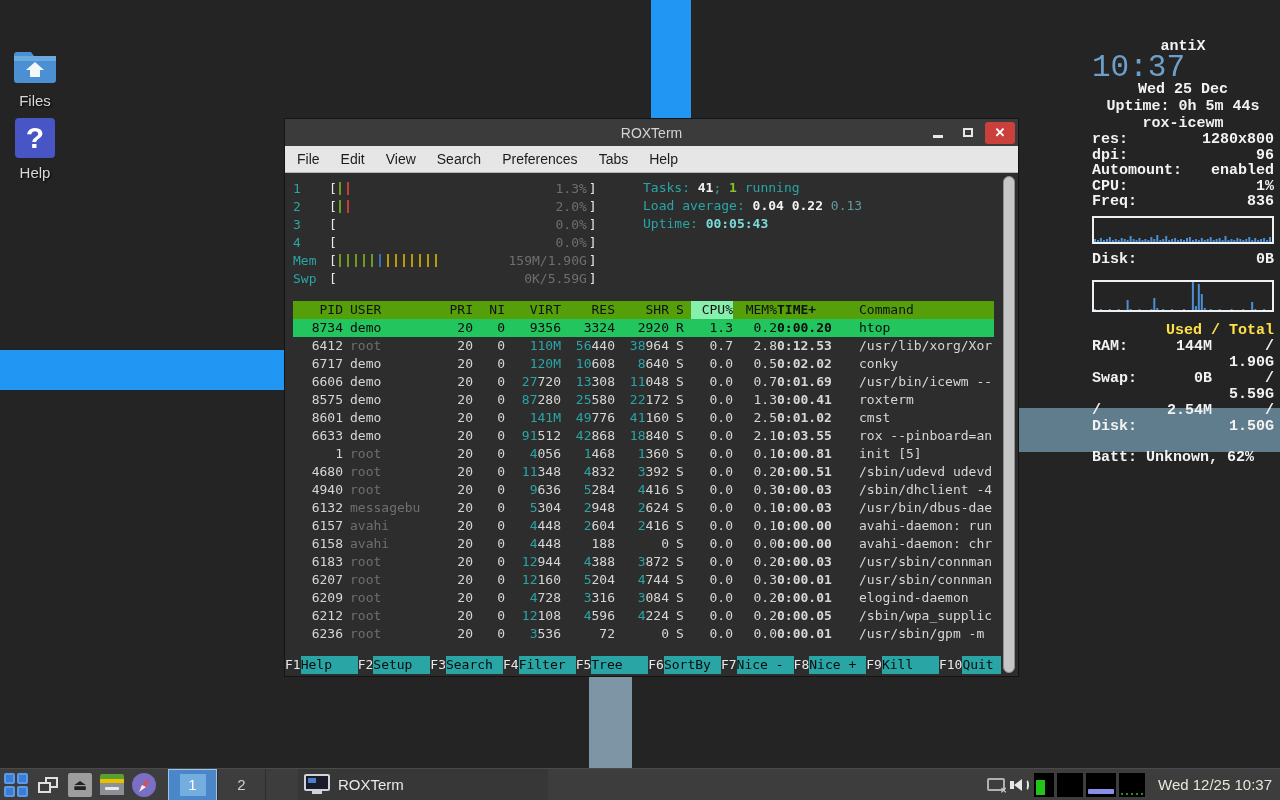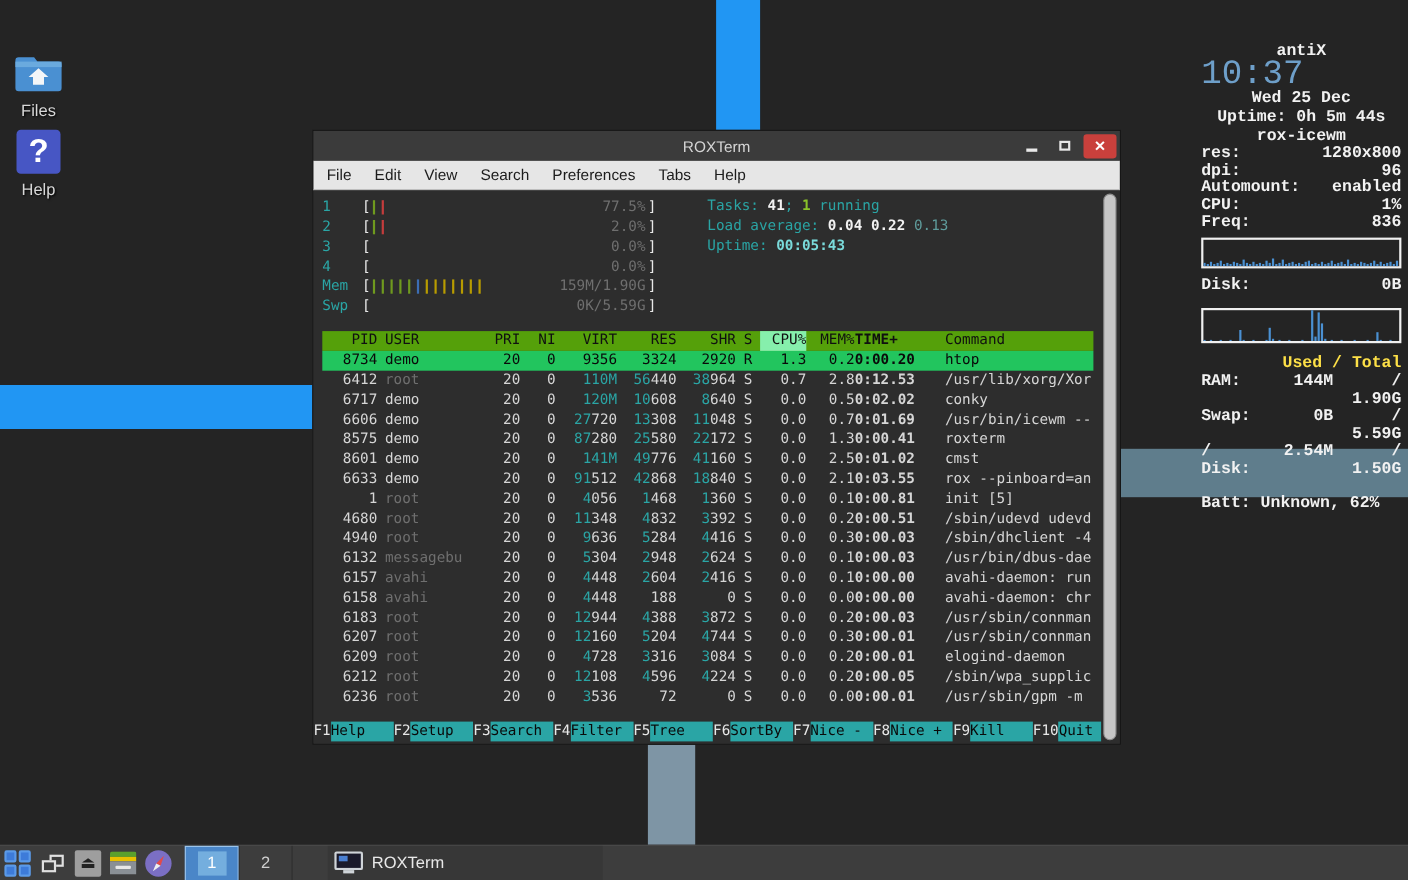--- a/index.html
+++ b/index.html
@@ -353,21 +353,21 @@
     <div id="meters-wrap">
       <div id="meter-col">
           <div class="mline">
             <span class="mlabel">1</span>
             <span class="mbracket">[</span>
             <span class="mbody">
               <span class="mbars">
                 <span class="mbar bar-green"></span>
                 <span class="mbar bar-red"></span>
               </span>
-              <span class="mval">77.5%</span>
+              <span class="mval">1.3%</span>
             </span>
             <span class="mbracket">]</span>
           </div>
           <div class="mline">
             <span class="mlabel">2</span>
             <span class="mbracket">[</span>
             <span class="mbody">
               <span class="mbars">
                 <span class="mbar bar-green"></span>
                 <span class="mbar bar-red"></span>
@@ -540,13 +540,34 @@
     </div>
   <div id="taskbtn">
     <div class="monitor-icon">
       <div class="scr">
           <div class="inner"></div>
         </div>
         <div class="base"></div>
     </div>
     <span class="tlabel">ROXTerm</span>
   </div>
+  <div id="tray">
+    <div class="disp-x"></div>
+    <div class="speaker">
+      <div class="spk-box"></div>
+        <div class="spk-body"></div>
+        <div class="spk-wave"></div>
+    </div>
+    <div id="trayboxes" style="display: flex; gap: 3px;">
+        <div class="traybox b1">
+          <div class="greenbar"></div>
+        </div>
+        <div class="traybox b2"></div>
+        <div class="traybox b3">
+          <div class="bluebar"></div>
+        </div>
+        <div class="traybox b4">
+          <div class="dots"></div>
+        </div>
+      </div>
+    <div id="clock">Wed 12/25 10:37</div>
+  </div>
 </div>
 
 </body></html>

